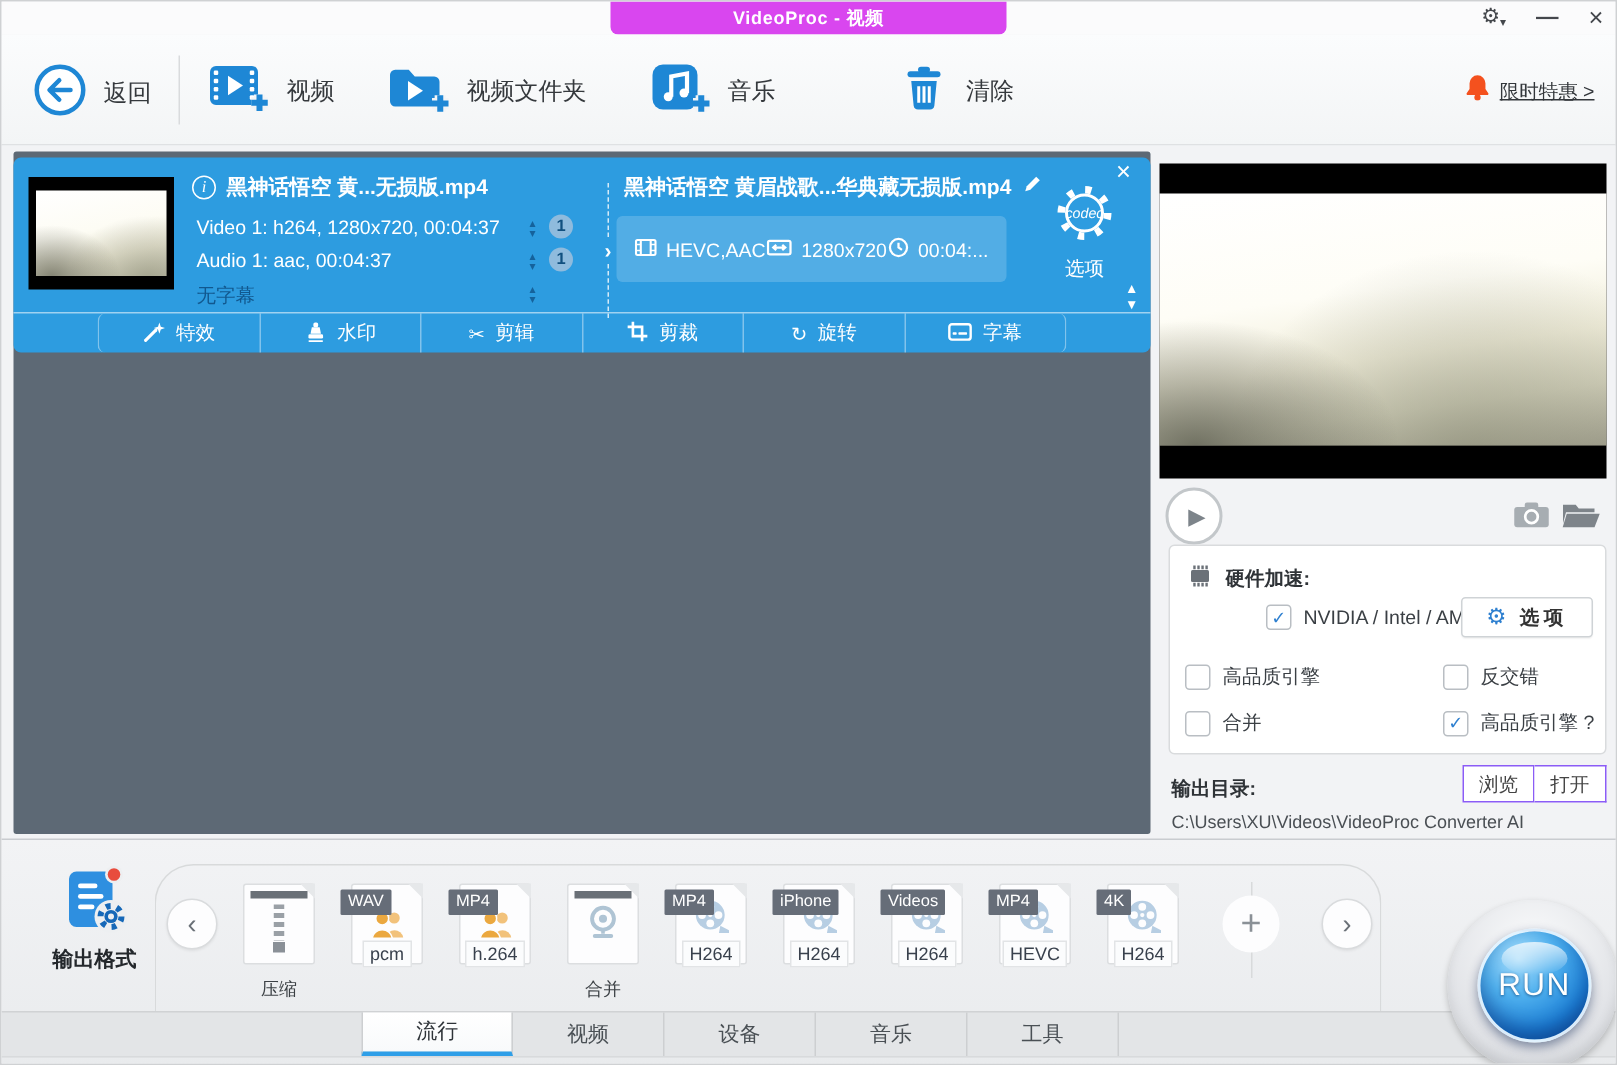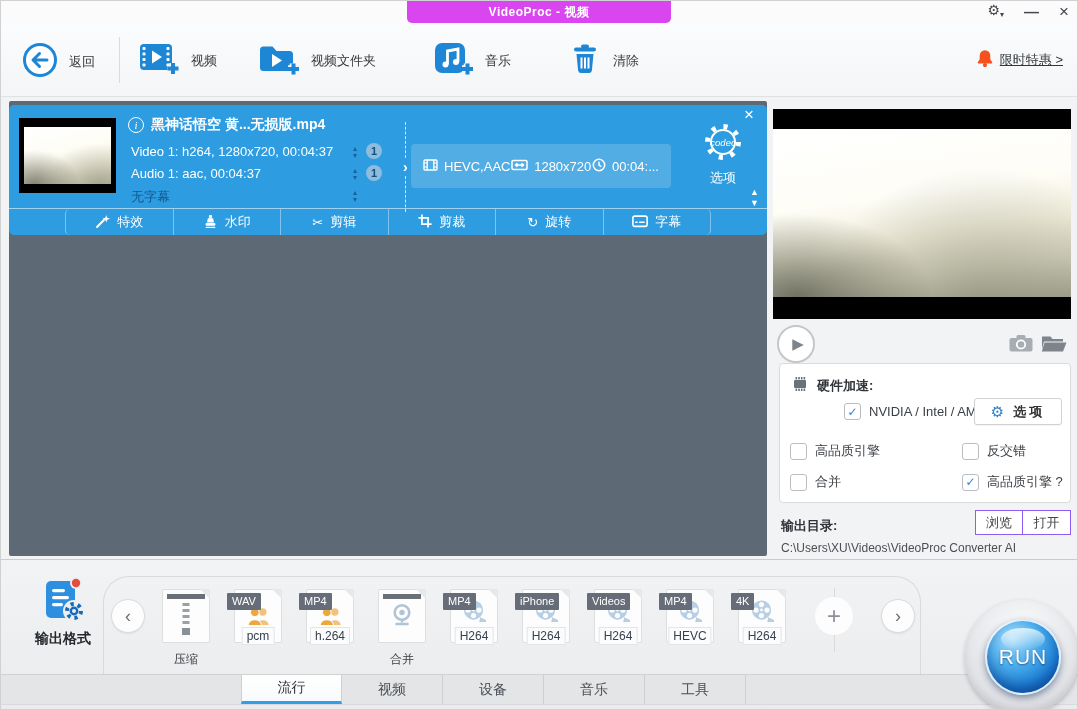--- a/index.html
+++ b/index.html
@@ -16,21 +16,21 @@
   .win-controls { position:absolute; right:8px; top:0; height:22px; display:flex; align-items:center; gap:20px; color:#44474c; }
   .wc { cursor:default; font-size:14px; line-height:22px; }
   .wc.gear { font-size:14px; }
   .wc.gear .caret { font-size:8px; vertical-align:-2px; }
   .wc.min { font-size:15px; font-weight:bold; }
   .wc.close { font-size:17px; }
   
   .toolbar { position:absolute; left:0; top:22px; width:100%; height:74px;
     background:linear-gradient(#fbfcfd,#f3f5f6); border-bottom:1px solid #dfe1e3; }
   .tgroup { position:absolute; top:18px; display:flex; align-items:center; gap:10px; }
-  .tlabel { font-size:13px; color:#35393d; }
+  .tlabel { font-size:16px; color:#35393d; }
   .tb-divider { position:absolute; left:118px; top:14px; width:1px; height:46px; background:#d9dbdd; }
   .promo { position:absolute; right:14px; top:26px; display:flex; align-items:center; gap:7px; }
   .promo-link { font-size:13px; color:#33373b; text-decoration:underline; cursor:pointer; }
   
   .main { position:absolute; left:0; top:96px; width:1078px; height:462px; background:#f2f3f5; }
   .workspace { position:absolute; left:8px; top:4px; width:758px; height:455px; background:#5d6975; border-radius:2px; }
   
   .file-card { position:absolute; left:0; top:4px; width:758px; height:130px; background:#2d9ce0; border-radius:5px; }
   .thumb { position:absolute; left:10px; top:13px; width:97px; height:75px; background:#000; }
   .thumb-img { position:absolute; left:5px; right:5px; top:9px; bottom:9px;
@@ -214,21 +214,21 @@
           <rect x="2" y="2" width="30" height="30" rx="7" fill="#1E87D5"></rect>
           <path d="M14.5 23.5 V10 l10.5 -2 v13" stroke="#fff" stroke-width="2.8" fill="none"></path>
           <circle cx="12.5" cy="23.5" r="3" fill="#fff"></circle>
           <circle cx="23" cy="21" r="3" fill="#fff"></circle>
           <path d="M34.5 22.5 v11 M29 28 h11" stroke="#f2f4f6" stroke-width="7.5"></path>
           <path d="M34.5 22.5 v11 M29 28 h11" stroke="#1E87D5" stroke-width="4"></path>
         </svg>
     </span>
     <span class="tlabel">音乐</span>
   </div>
-  <div class="tgroup" style="left:566px">
+  <div class="tgroup" style="left:597px">
     <span>
       <svg width="36" height="36" viewBox="0 0 36 36">
           <rect x="14" y="3.5" width="8" height="4" rx="2" fill="#1E87D5"></rect>
           <rect x="7" y="6.5" width="22" height="4" rx="2" fill="#1E87D5"></rect>
           <path d="M9.5 13 h17 l-1.6 16.5 a3 3 0 0 1 -3 2.5 h-7.8 a3 3 0 0 1 -3 -2.5 z" fill="#1E87D5"></path>
           <path d="M14.5 16.5 v11 M18 16.5 v11 M21.5 16.5 v11" stroke="#fff" stroke-width="2"></path>
         </svg>
     </span>
     <span class="tlabel">清除</span>
   </div>
@@ -263,20 +263,28 @@
       <span class="count-badge" style="left:357px; top:60px">1</span>
       <span class="src-line dim" style="top:83px">无字幕</span>
       <span class="spin" style="left:341px; top:84px">▴<br>▾</span>
 
       <div class="dash-divider">
         <div class="dash-seg"></div>
         <div class="dash-chev">›</div>
         <div class="dash-seg"></div>
       </div>
 
+      <div class="tgt-head">
+        <span class="fname">黑神话悟空 黄眉战歌...华典藏无损版.mp4</span>
+        <span>
+          <svg width="13" height="13" viewBox="0 0 13 13">
+              <path d="M1.5 11.5 l1 -3.4 6.3 -6.3 2.4 2.4 -6.3 6.3 z" fill="#fff"></path>
+            </svg>
+        </span>
+      </div>
       <div class="chips">
         <span class="chip">
           <span><svg width="15" height="12" viewBox="0 0 15 12" stroke="#fff" fill="none" stroke-width="1.4">
                 <rect x="1" y="1" width="13" height="10" rx="1"></rect>
                 <path d="M4.2 1 V11 M10.8 1 V11"></path>
                 <path d="M1 4 h3.2 M1 8 h3.2 M10.8 4 H14 M10.8 8 H14" stroke-width="1"></path>
               </svg></span>
           <span>HEVC,AAC</span>
         </span>
         <span class="chip">

